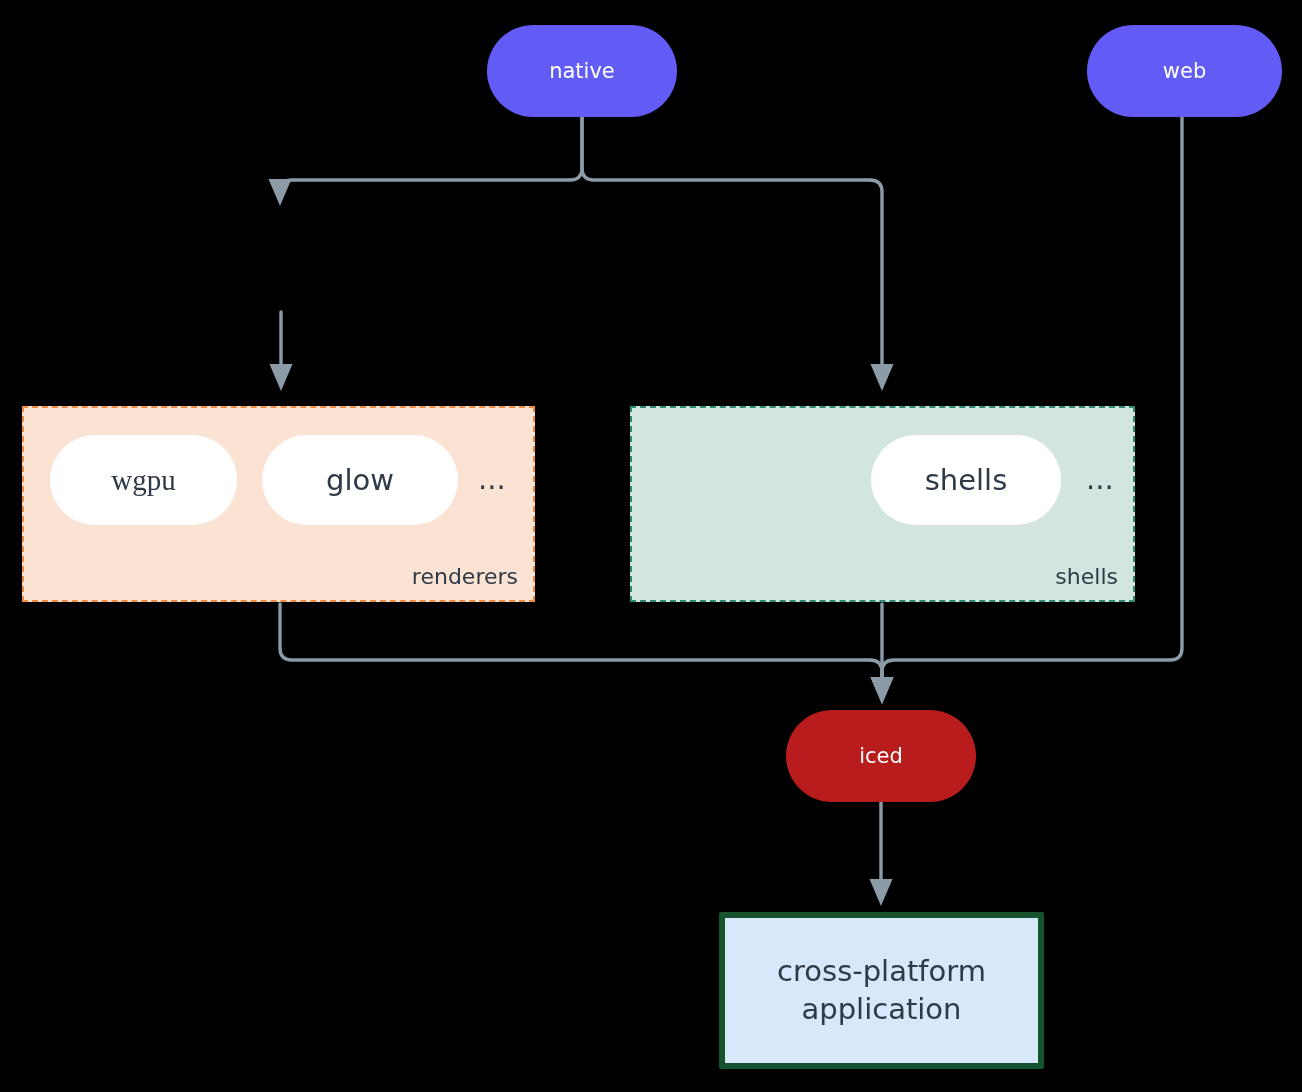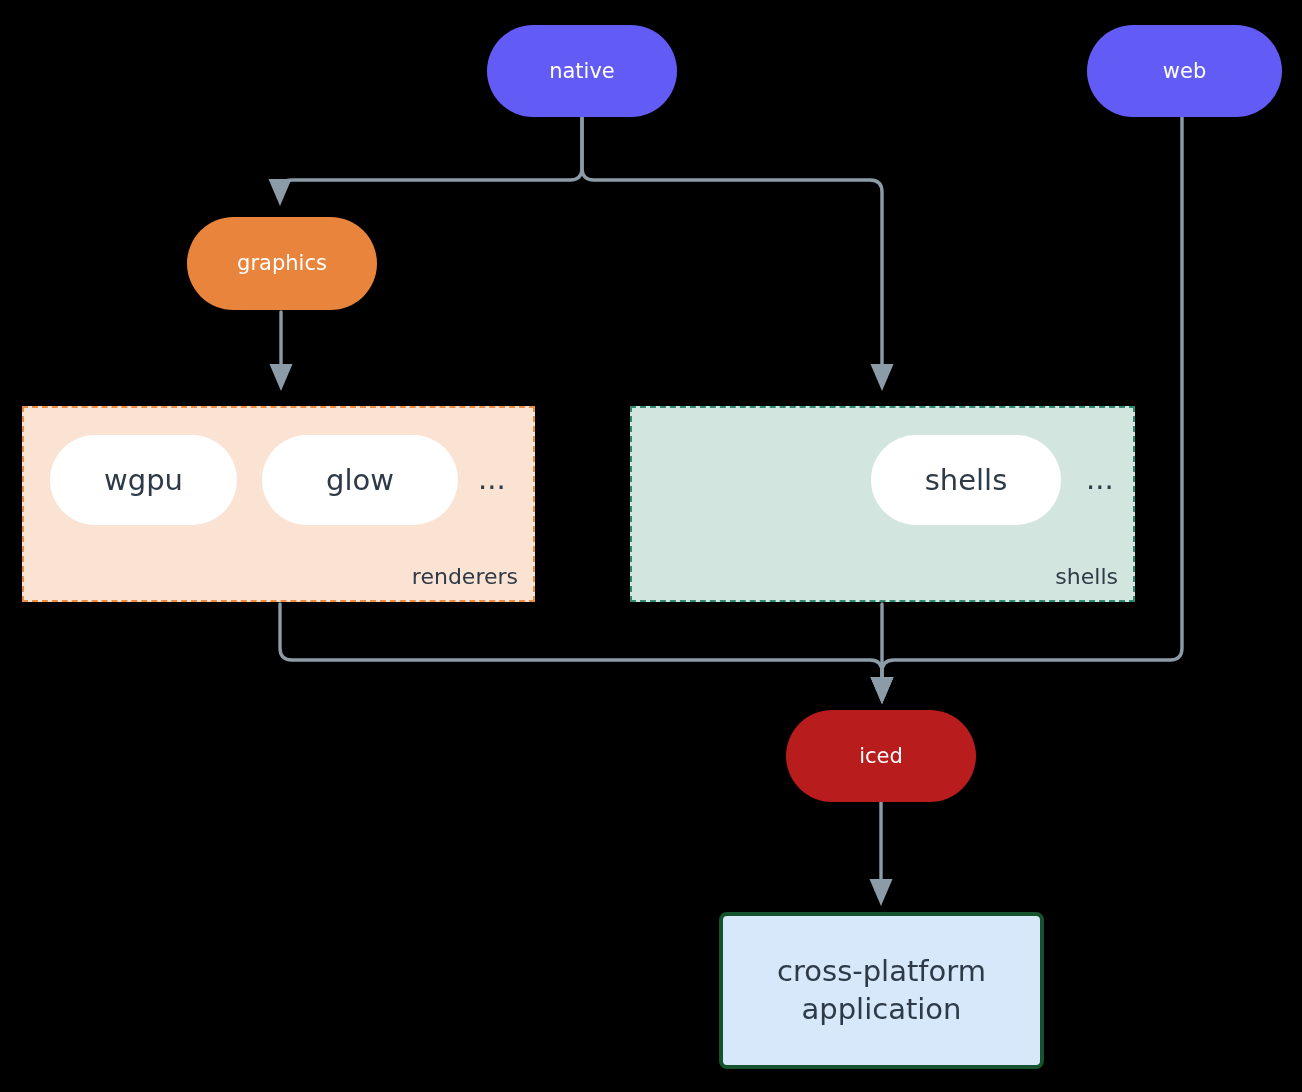--- a/index.html
+++ b/index.html
@@ -87,38 +87,38 @@
     box-sizing: border-box;
     display: flex;
     align-items: center;
     justify-content: center;
     background: #FFFFFF;
     border-radius: 999px;
     color: #2E3A47;
     font-size: 29px;
     white-space: pre;
   }
-  .chip-wgpu   { left: 50px;  top: 435px; width: 187px; height: 90px; }
+  .chip-wgpu   { left: 50px;  top: 435px; width: 187px; height: 90px; font-family: Liberation Serif, serif; }
   .chip-glow   { left: 262px; top: 435px; width: 196px; height: 90px; }
   .chip-winit  { left: 655px; top: 435px; width: 190px; height: 90px; }
   .chip-glutin { left: 871px; top: 435px; width: 190px; height: 90px; }
   .ellipsis {
     position: absolute;
     font-size: 29px;
     color: #2E3A47;
     white-space: pre;
   }
   .ellipsis-renderers { left: 478px; top: 462px; }
   .ellipsis-shells    { left: 1086px; top: 462px; }
   
   .rect-node {
     left: 719px; top: 912px; width: 325px; height: 157px;
     background: #D6E8F9;
-    border: 4px solid #14532d;
-    border-radius: 8px;
+    border: 6px solid #14532d;
+    border-radius: 2px;
     color: #2E3A47;
     font-size: 29px;
     flex-direction: column;
   }
   .rect-node .line { display: block; }
 </style>
 </head>
 <body>
 
 <div id="diagram-root">
@@ -145,21 +145,20 @@
       <path d="M882,604 L882,698" marker-end="url(#arrowhead)"></path>
 
       <path d="M881,802 L881,900" marker-end="url(#arrowhead)"></path>
     </g>
   </svg>
 
   <div class="node pill pill-native">native</div>
 
   <div class="node pill pill-web">web</div>
 
-  <div class="node pill pill-graphics">graphics</div>
 
   <div class="group group-renderers">
     <span class="group-label">renderers</span>
   </div>
   <div class="chip chip-wgpu">wgpu</div>
   <div class="chip chip-glow">glow</div>
   <div class="ellipsis ellipsis-renderers">...</div>
 
   <div class="group group-shells">
     <span class="group-label">shells</span>

